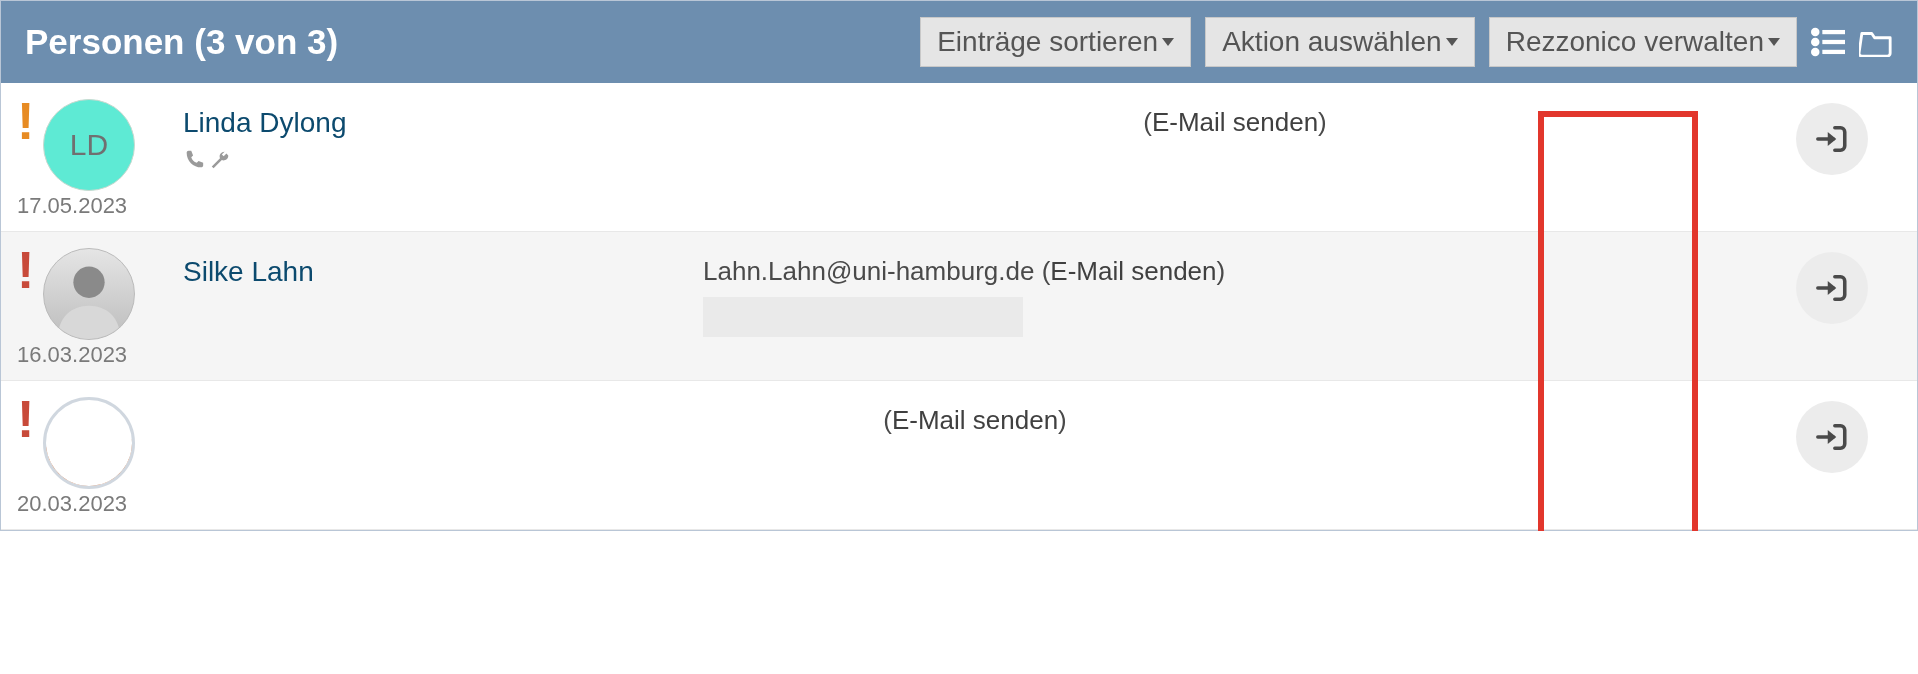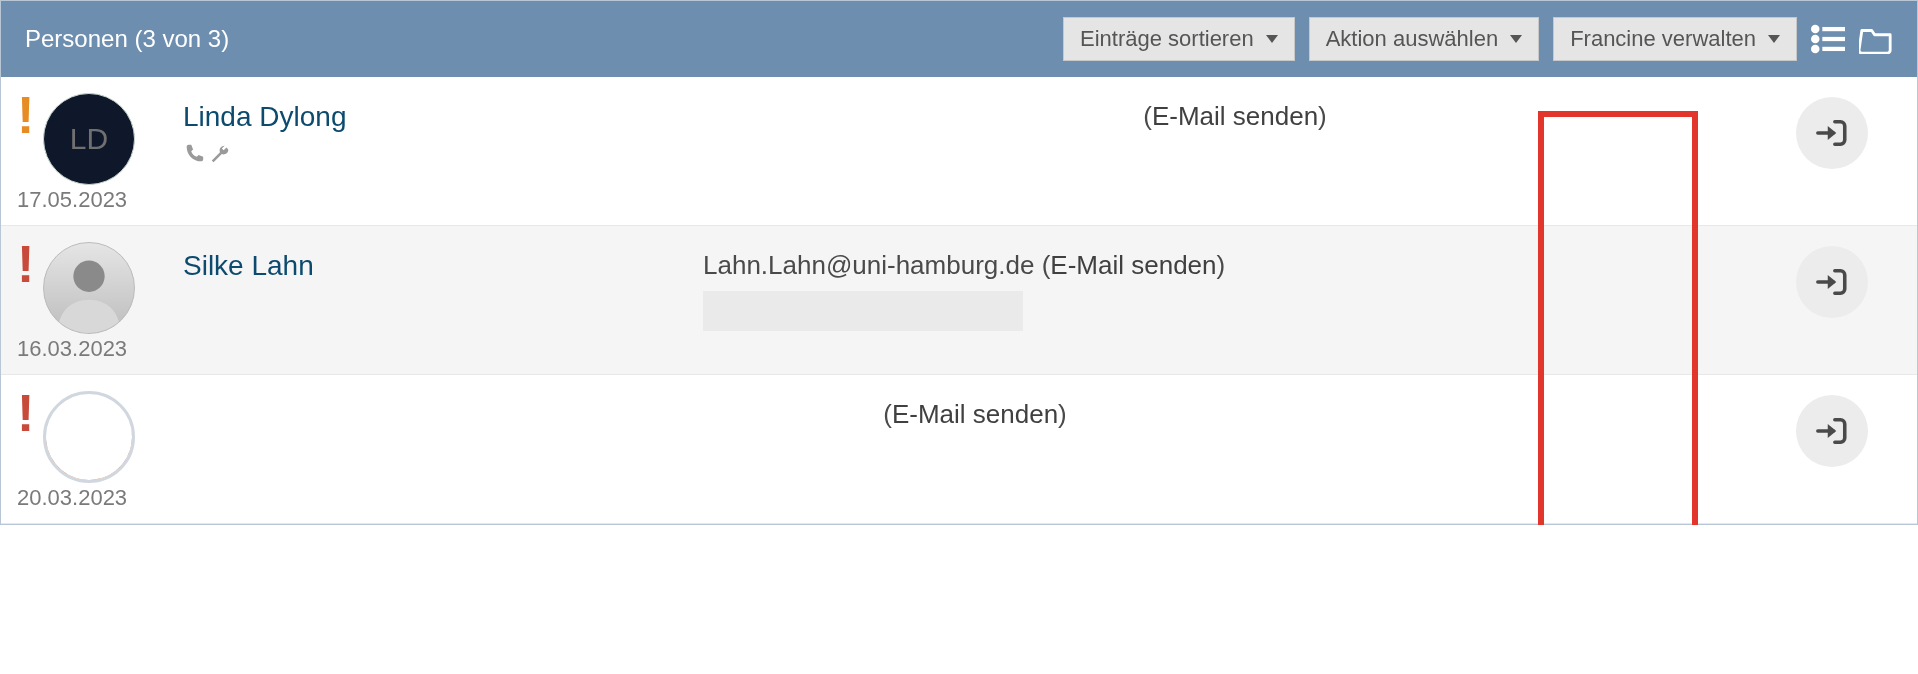--- a/index.html
+++ b/index.html
@@ -14,38 +14,37 @@
   }
   .topbar {
     background: #6d8eaf;
     padding: 16px 24px;
     display: flex;
     align-items: center;
     justify-content: space-between;
   }
   .title {
     color: #fff;
-    font-size: 24px;
-    font-weight: 400;
+    font-size: 35px;
+    font-weight: 700;
   }
   .toolbar-right {
     display: flex;
     align-items: center;
     gap: 14px;
   }
   .dd-btn {
     background: #e5e5e5;
     border: 1px solid #c8c8c8;
     padding: 8px 16px;
-    font-size: 22px;
+    font-size: 28px;
     color: #555;
     cursor: pointer;
     display: inline-flex;
     align-items: center;
-    gap: 8px;
   }
   .caret-down {
     display: inline-block;
     width: 0; height: 0;
     border-left: 6px solid transparent;
     border-right: 6px solid transparent;
     border-top: 8px solid #555;
     margin-left: 4px;
   }
   .icon-btn {
@@ -85,21 +84,21 @@
   .avatar {
     width: 92px; height: 92px;
     border-radius: 50%;
     display: flex;
     align-items: center;
     justify-content: center;
     font-size: 30px;
     color: #707070;
     overflow: hidden;
   }
-  .avatar-initials { background: #0f172a; border: 1px solid #c9d9cf; }
+  .avatar-initials { background: #5eead4; border: 1px solid #c9d9cf; }
   .avatar-photo { background: linear-gradient(180deg,#e5e5e5,#bdbdbd); border: 1px solid #bbb; }
   .avatar-ring { background:#fff; border: 3px solid #d0d7df; position:relative; }
   .avatar-ring::before {
     content:""; position:absolute; inset:-3px;
     border-radius:50%;
     border-top:3px solid transparent;
     border-right:3px solid #d17a4a;
     border-bottom:3px solid #d17a4a;
     border-left:3px solid transparent;
     transform: rotate(40deg);
@@ -167,21 +166,21 @@
     <div class="toolbar-right">
       <button class="dd-btn">
         <span>Einträge sortieren</span>
         <span class="caret-down"></span>
       </button>
       <button class="dd-btn">
         <span>Aktion auswählen</span>
         <span class="caret-down"></span>
       </button>
       <button class="dd-btn">
-        <span>Francine verwalten</span>
+        <span>Rezzonico verwalten</span>
         <span class="caret-down"></span>
       </button>
       <span class="icon-btn">
         <svg width="34" height="30" viewBox="0 0 24 20" fill="none" stroke="#fff" stroke-width="3">
           <circle cx="3" cy="3" r="1.5" fill="#fff"></circle>
             <line x1="8" y1="3" x2="24" y2="3"></line>
           <circle cx="3" cy="10" r="1.5" fill="#fff"></circle>
             <line x1="8" y1="10" x2="24" y2="10"></line>
           <circle cx="3" cy="17" r="1.5" fill="#fff"></circle>
             <line x1="8" y1="17" x2="24" y2="17"></line>

